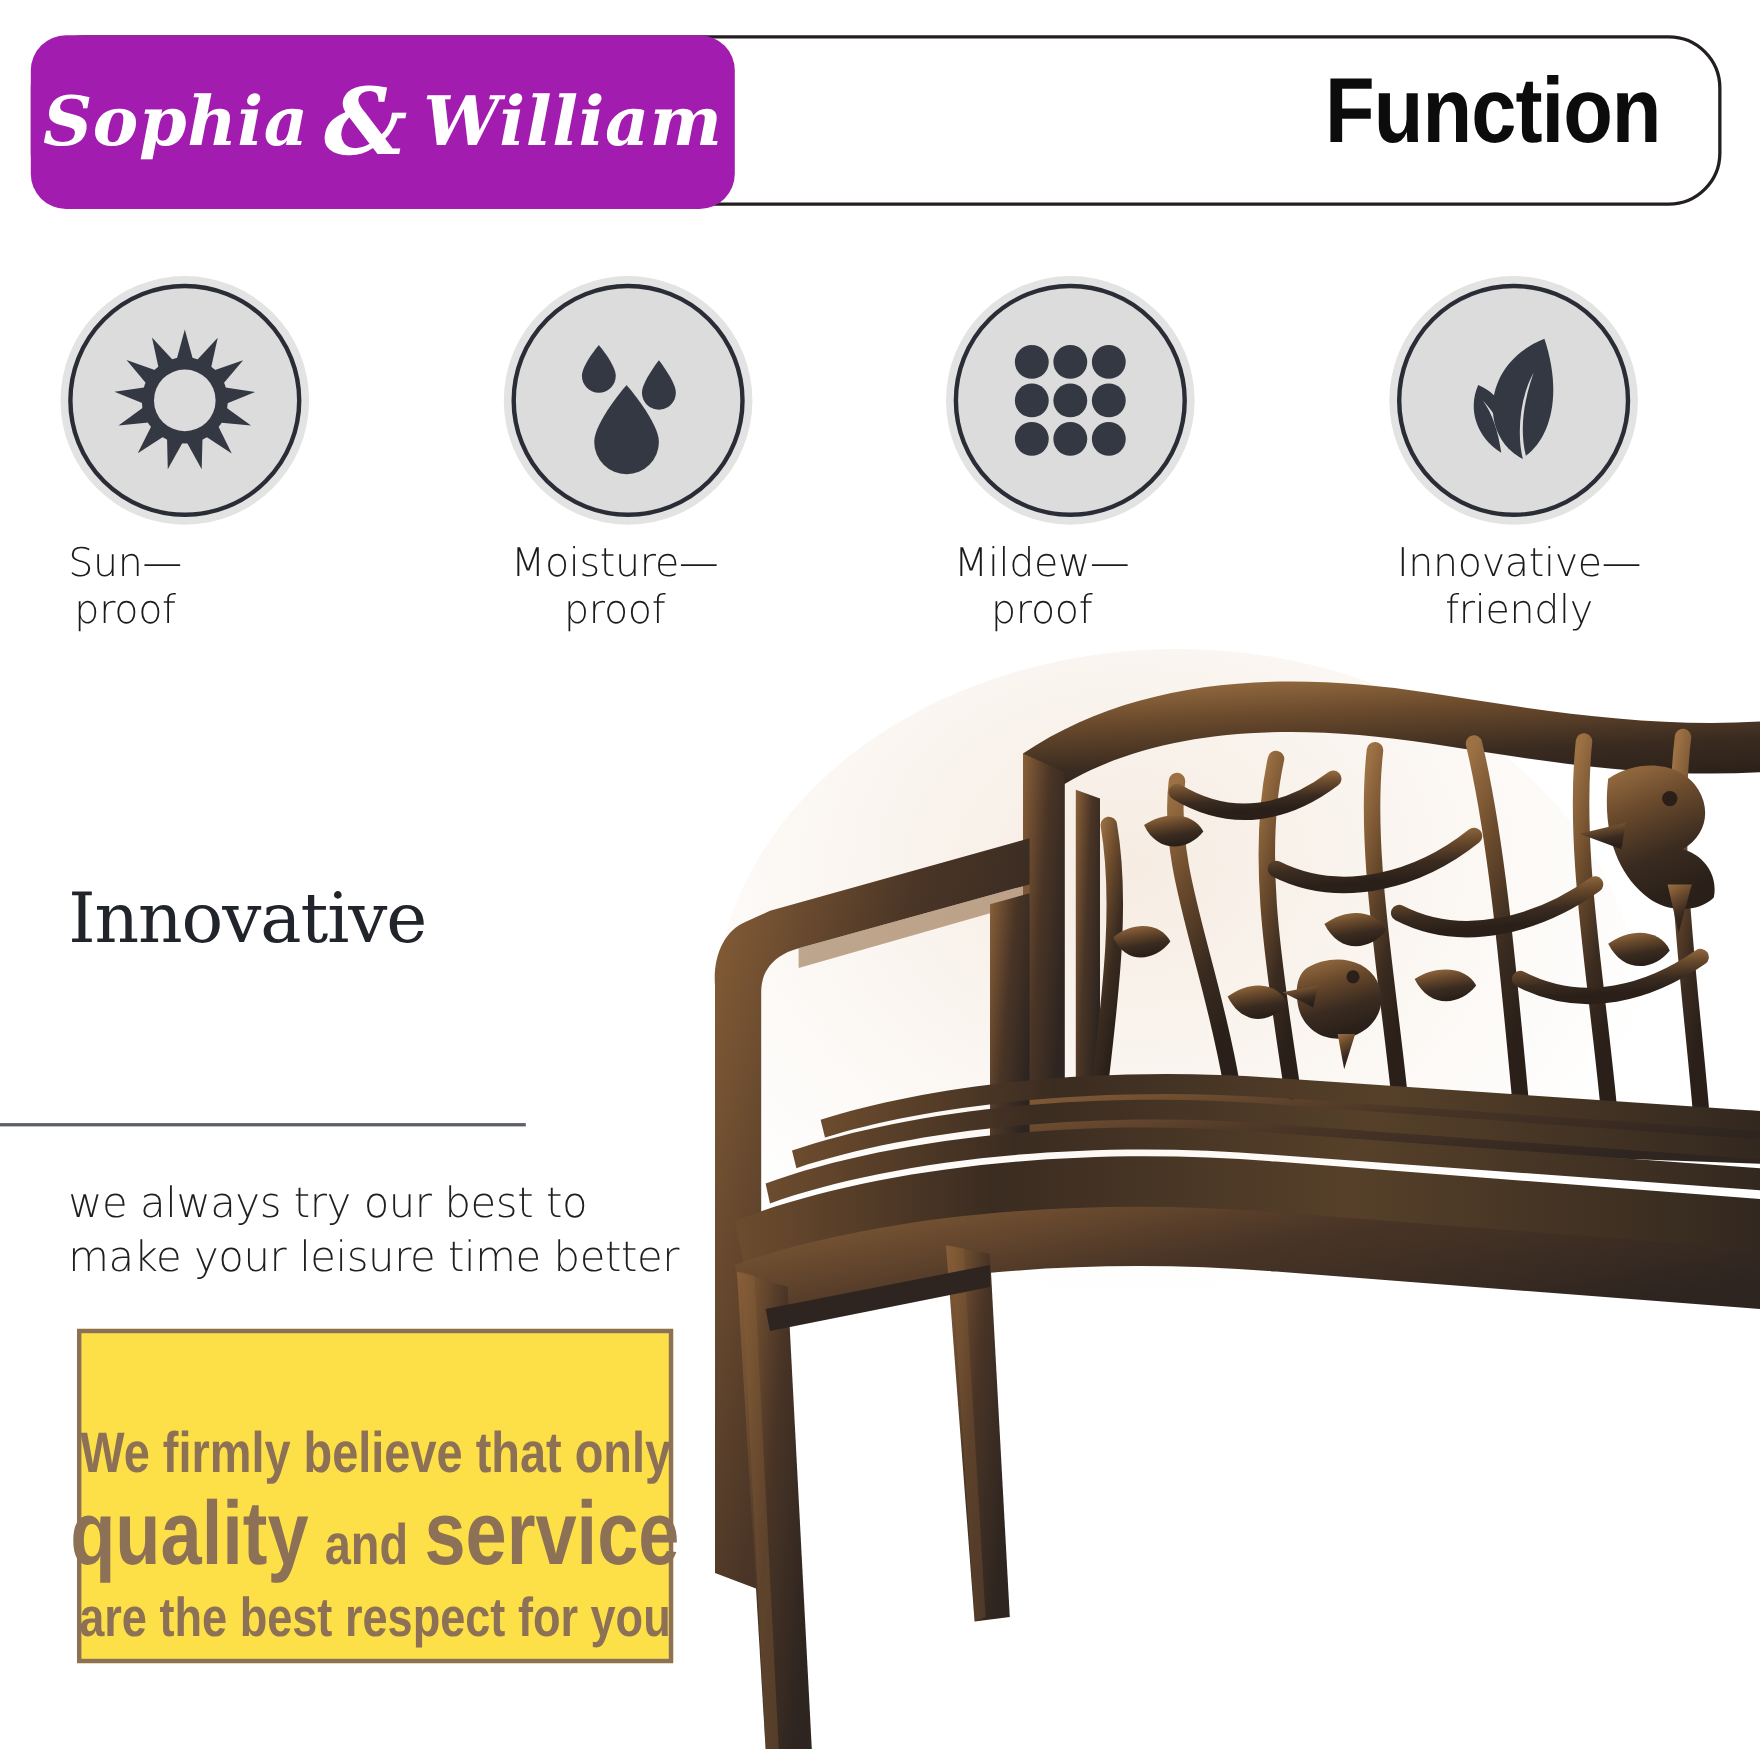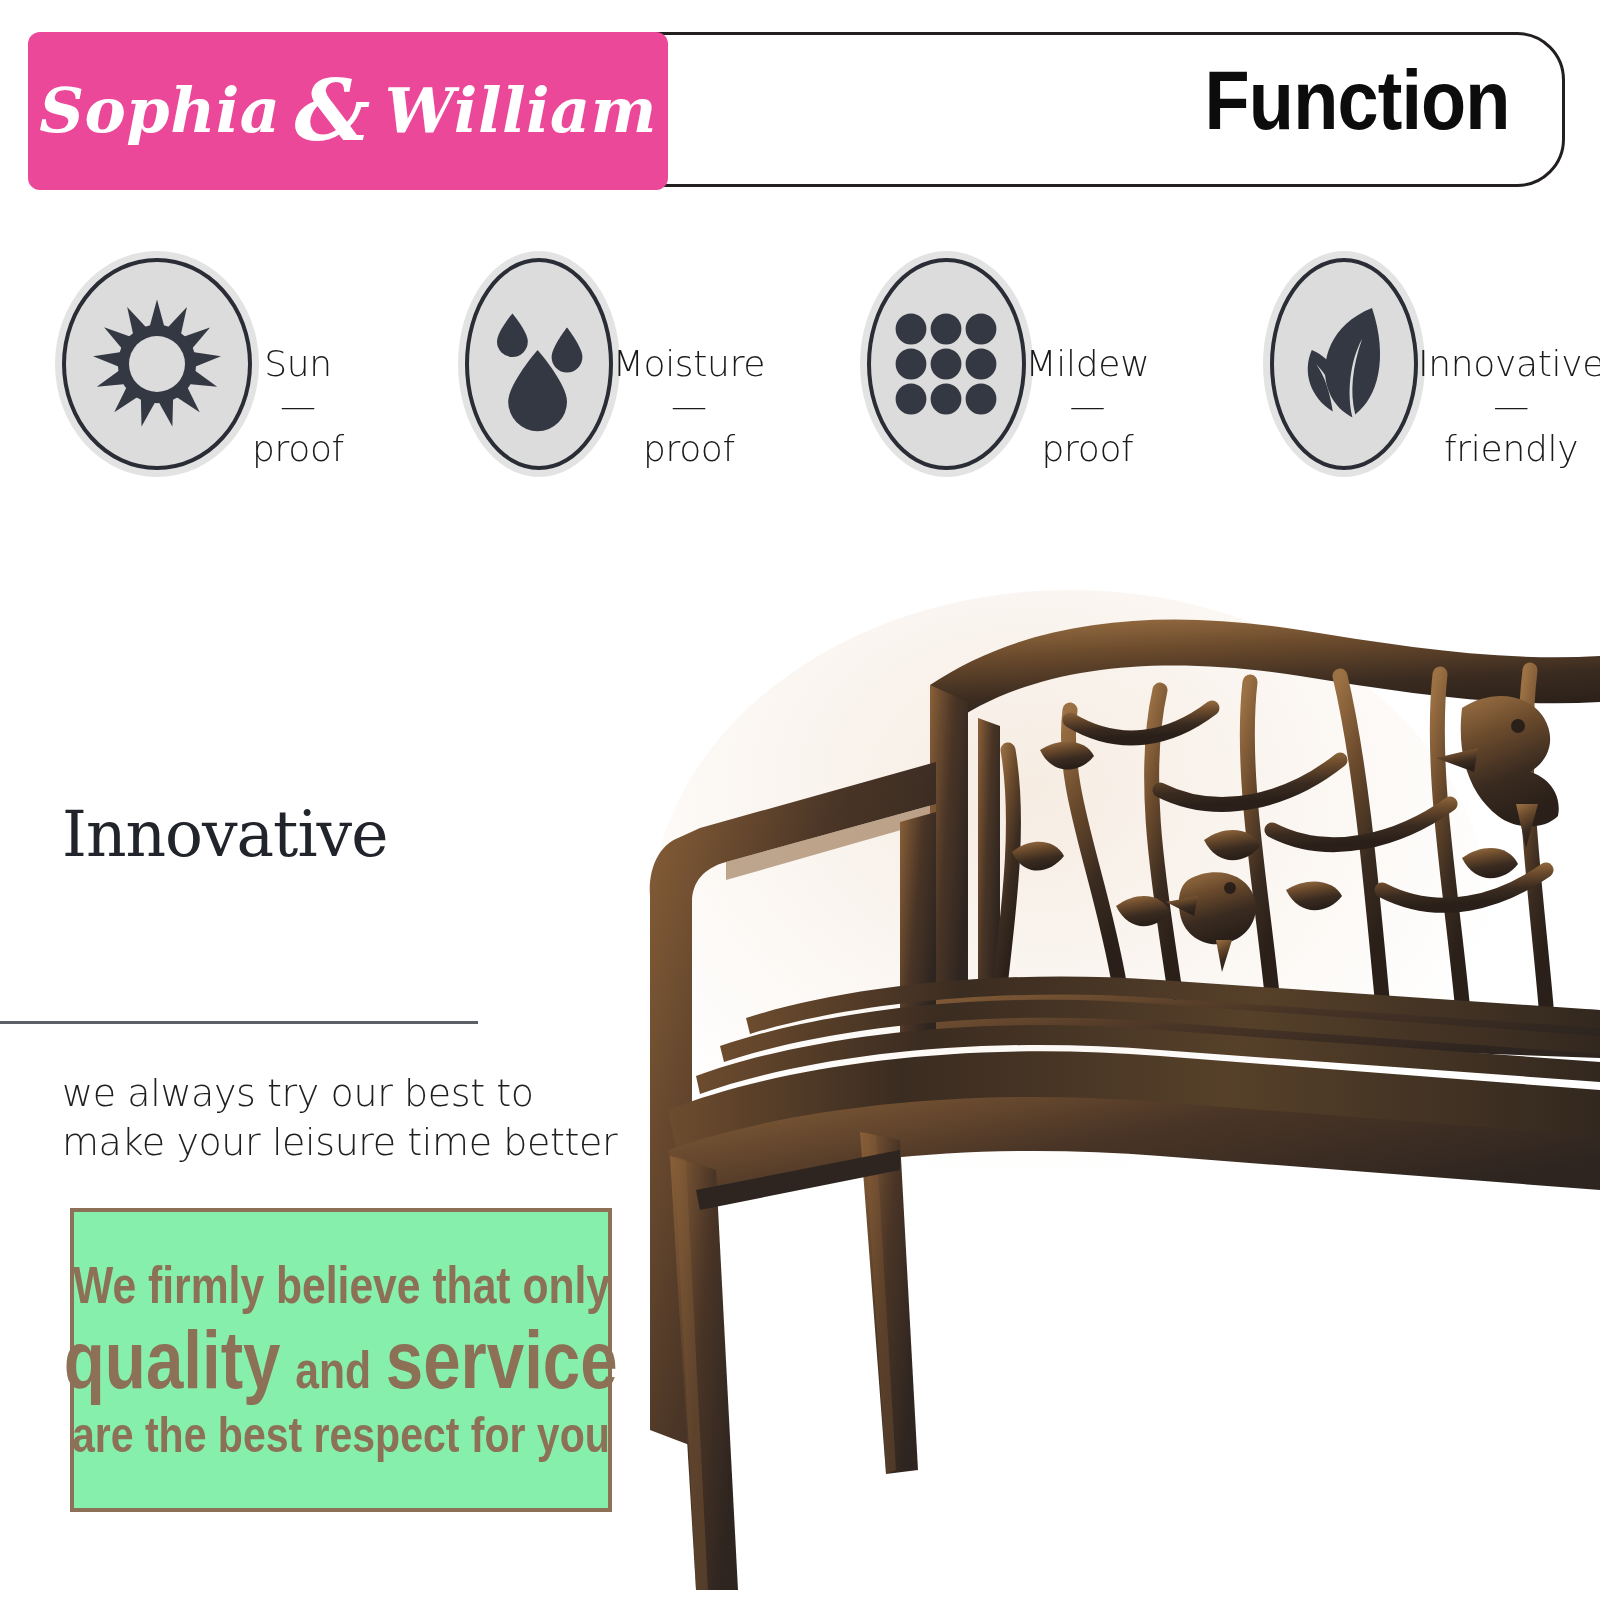--- a/index.html
+++ b/index.html
@@ -12,21 +12,21 @@
   }
   .stage{position:absolute;left:0;top:0;width:1600px;height:1600px;overflow:hidden;}
 
   
   .header-outline{
     position:absolute;left:28px;top:32px;width:1537px;height:155px;
     border:3px solid #231f1e;border-radius:48px;box-sizing:border-box;background:#fff;
   }
   .brand-pill{
     position:absolute;left:28px;top:32px;width:640px;height:158px;
-    background:#ec4899;border-radius:12px;
+    background:#a21caf;border-radius:32px;
     display:flex;align-items:center;justify-content:center;
   }
   .brand-text{
     color:#ffffff;font-size:62px;line-height:1;
     font-family:"DejaVu Serif", serif;font-weight:bold;font-style:italic;
     letter-spacing:.5px;white-space:nowrap;
     display:flex;align-items:center;gap:14px;
   }
   .brand-amp{font-size:84px;font-family:"DejaVu Serif",serif;font-weight:bold;font-style:italic;}
   .header-title{
@@ -35,21 +35,21 @@
     letter-spacing:-1px;line-height:1.15;
     font-family:"Liberation Sans Narrow","Liberation Sans",sans-serif;
     transform:scaleX(.88);transform-origin:right center;
   }
 
   
   .features{
     position:absolute;left:62px;top:258px;width:1490px;height:320px;
     display:flex;justify-content:space-between;align-items:flex-start;
   }
-  .feature{width:282px;display:flex;flex-direction:row;align-items:flex-end;}
+  .feature{width:282px;display:flex;flex-direction:column;align-items:flex-start;}
   .feature-badge{
     width:212px;height:212px;border-radius:50%;
     background:#dcdcdc;border:4px solid #2a2d35;
     box-shadow:0 0 0 7px #e3e3e3;
     display:flex;align-items:center;justify-content:center;
     box-sizing:border-box;
   }
   .feature-label{
     margin-top:22px;text-align:center;
     font-size:36px;line-height:1.18;color:#1b1b1b;
@@ -69,22 +69,22 @@
   }
   .subtext{
     position:absolute;left:62px;top:1044px;width:600px;
     font-family:"DejaVu Sans",sans-serif;font-weight:300;
     font-size:38px;line-height:1.3;color:#1f1f1f;letter-spacing:-.4px;margin-top:25px;
   }
 
   
   .quality-box{
     position:absolute;left:70px;top:1208px;width:542px;height:304px;
-    border:4px solid #8c7156;box-sizing:border-box;background:#86efac;
-    display:flex;flex-direction:column;align-items:center;justify-content:center;
+    border:4px solid #8c7156;box-sizing:border-box;background:#fde047;
+    display:flex;flex-direction:column;align-items:center;justify-content:flex-end;
     padding:10px 16px;
   }
   .q-line{
     color:#8c7156;text-align:center;white-space:nowrap;
     font-family:"Liberation Sans Narrow","Liberation Sans",sans-serif;
     font-weight:bold;transform:scaleX(.82);transform-origin:center;
   }
   .q1{font-size:52px;line-height:1.1;margin-bottom:2px;}
   .q2{font-size:52px;line-height:1.05;display:flex;align-items:baseline;justify-content:center;gap:18px;}
   .q2 .big{font-size:82px;}

